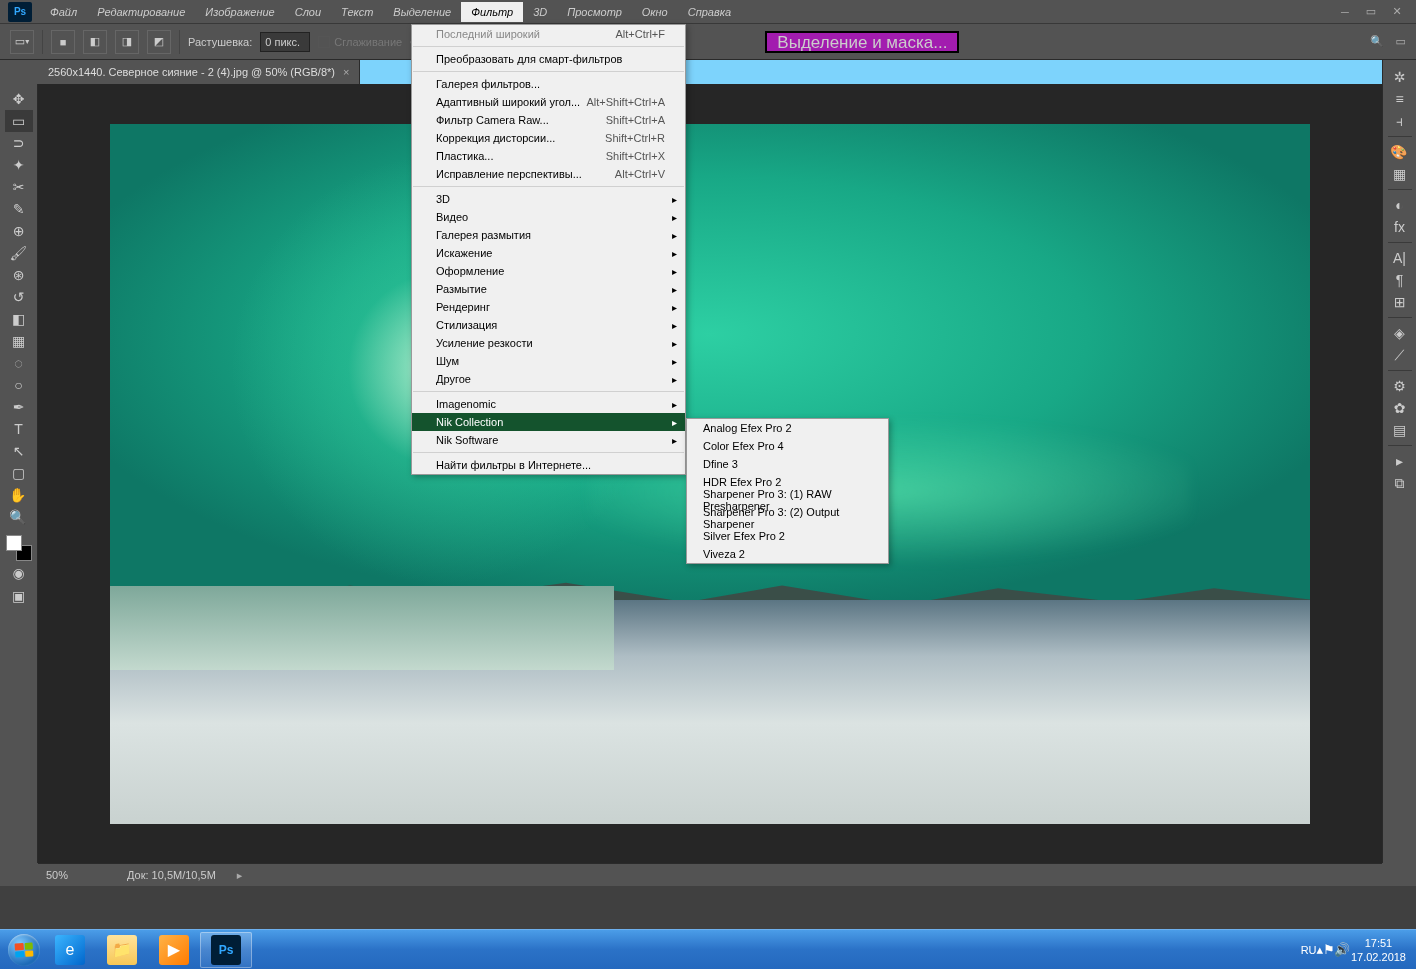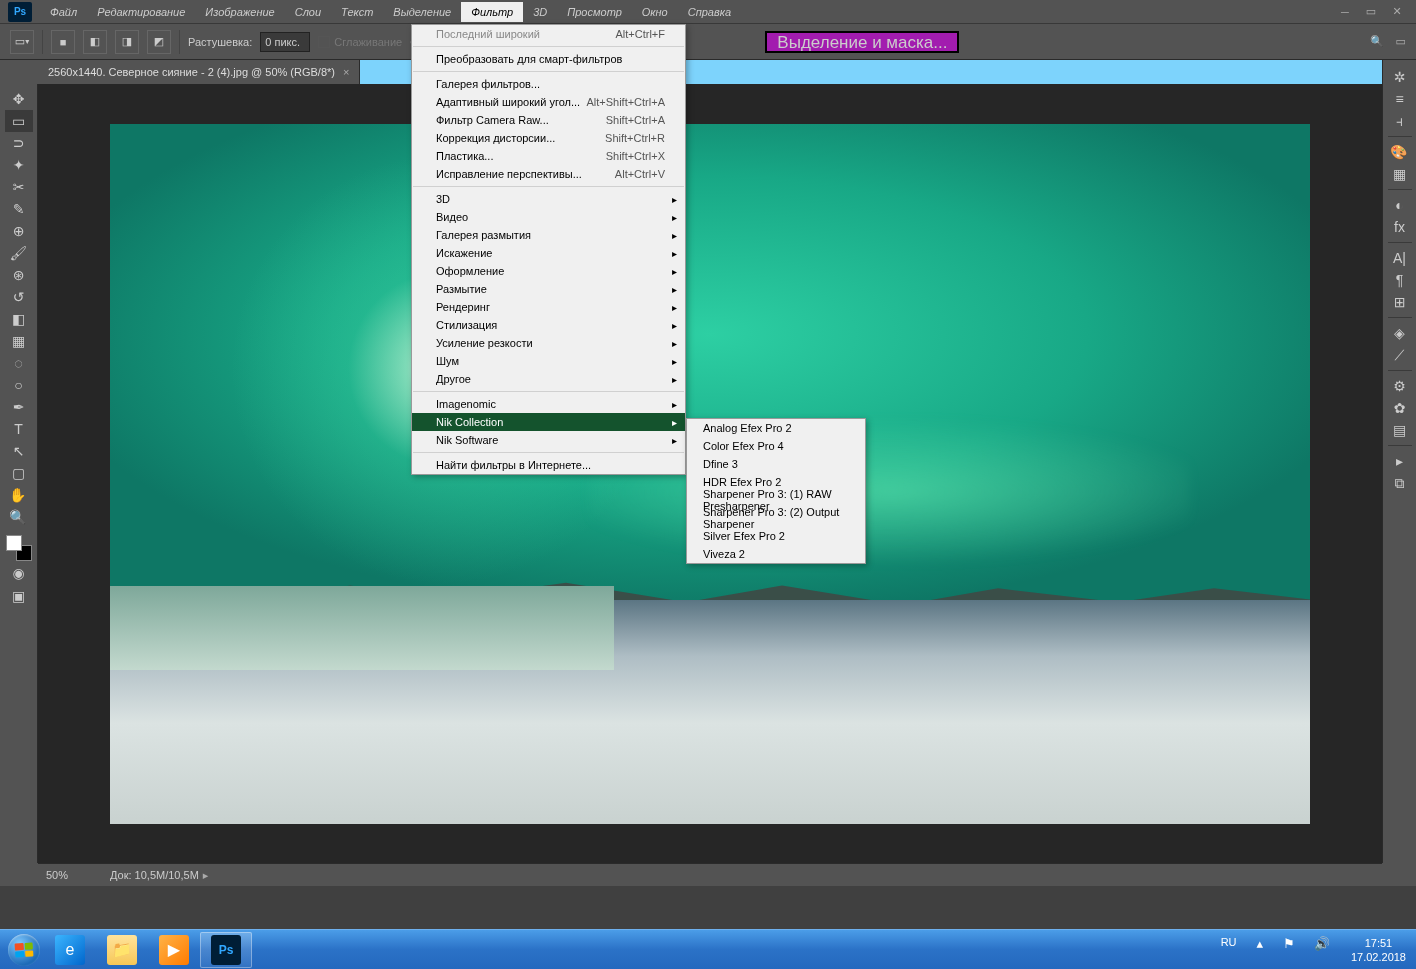--- a/index.html
+++ b/index.html
@@ -28,42 +28,42 @@
 .hills{position:absolute;bottom:28%;left:0;right:0;height:8%;background:#3a4e48;clip-path:polygon(0 60%,5% 35%,12% 55%,20% 25%,28% 50%,38% 20%,48% 55%,56% 25%,66% 60%,74% 30%,84% 55%,92% 30%,100% 50%,100% 100%,0 100%)}
 .left-tools{position:absolute;top:84px;left:0;width:38px;bottom:106px;background:#535353;display:flex;flex-direction:column;align-items:center;padding-top:4px;gap:1px;border-right:1px solid #2a2a2a}
 .tool{width:28px;height:22px;color:#ccc;display:flex;align-items:center;justify-content:center;cursor:pointer;font-size:14px}
 .tool.sel{background:#3a3a3a}
 .swatches{margin-top:6px;position:relative;width:26px;height:26px}
 .sw-fg{position:absolute;top:0;left:0;width:16px;height:16px;background:#fff;border:1px solid #888}
 .sw-bg{position:absolute;bottom:0;right:0;width:16px;height:16px;background:#000;border:1px solid #888}
 .right-tools{position:absolute;top:60px;right:0;width:34px;bottom:106px;background:#535353;display:flex;flex-direction:column;align-items:center;padding-top:6px;gap:10px;border-left:1px solid #2a2a2a}
 .rtool{width:24px;height:22px;color:#ccc;display:flex;align-items:center;justify-content:center;cursor:pointer;font-size:14px}
 .rt-sep{width:24px;height:1px;background:#3a3a3a;margin:4px 0}
-.statusbar{position:absolute;left:38px;right:34px;bottom:83px;height:23px;background:#535353;display:flex;align-items:center;color:#ccc;padding:0 8px;gap:4px;border-top:1px solid #2a2a2a}
+.statusbar{position:absolute;left:38px;right:34px;bottom:83px;height:23px;background:#535353;display:flex;align-items:center;color:#ccc;padding:0 8px;gap:21px;border-top:1px solid #2a2a2a}
 .status-zoom{width:60px}
 .dropdown{position:absolute;top:24px;left:411px;width:275px;background:#f0f0f0;border:1px solid #999;box-shadow:2px 2px 6px rgba(0,0,0,.3);z-index:100}
 .dd-item{height:18px;display:flex;align-items:center;justify-content:space-between;padding:0 20px 0 24px;color:#000;cursor:pointer;position:relative}
 .dd-item.highlight{background:#14532d;color:#fff}
 .dd-item.disabled{color:#888}
 .dd-sep{height:1px;background:#d0d0d0;margin:3px 1px}
 .dd-arrow{position:absolute;right:8px;font-size:10px}
 .dd-shortcut{color:#555;font-size:11px}
-.submenu{position:absolute;top:418px;left:686px;width:180px;background:#f0f0f0;border:1px solid #999;box-shadow:2px 2px 6px rgba(0,0,0,.3);z-index:101}
+.submenu{position:absolute;top:418px;left:686px;width:203px;background:#f0f0f0;border:1px solid #999;box-shadow:2px 2px 6px rgba(0,0,0,.3);z-index:101}
 .sub-item{height:18px;display:flex;align-items:center;padding:0 16px;color:#000;cursor:pointer}
 .taskbar{position:absolute;bottom:0;left:0;right:0;height:83px;display:flex;flex-direction:column}
 .tb-line{height:43px;background:#404040}
 .tb-main{height:40px;background:linear-gradient(180deg,#4b9de8 0%,#2b72c7 50%,#2468be 100%);display:flex;align-items:center;padding:0 4px;border-top:1px solid #6eb0ee}
 .start-btn{width:40px;height:36px;display:flex;align-items:center;justify-content:center;cursor:pointer}
 .start-orb{width:32px;height:32px;border-radius:50%;background:radial-gradient(circle at 35% 30%,#7fc9ff,#1e6bb8 70%);display:flex;align-items:center;justify-content:center;position:relative;box-shadow:inset 0 1px 2px rgba(255,255,255,.5)}
 .win-flag{width:18px;height:14px;display:grid;grid-template:1fr 1fr/1fr 1fr;gap:1px;transform:rotate(-4deg)}
 .wf{border-radius:1px}
 .tb-icon{width:52px;height:36px;display:flex;align-items:center;justify-content:center;cursor:pointer;border-radius:2px}
 .tb-icon.active{background:linear-gradient(180deg,rgba(255,255,255,.22),rgba(255,255,255,.06));box-shadow:inset 0 0 0 1px rgba(255,255,255,.35)}
 .tb-app-icon{width:30px;height:30px;border-radius:3px;display:flex;align-items:center;justify-content:center;color:#fff;font-size:16px}
-.tray{margin-left:auto;display:flex;gap:20px;padding-right:6px;color:#fff}
+.tray{margin-left:auto;display:flex;align-items:center;gap:0;padding-right:6px;color:#fff}
 .tray-time{text-align:center;font-size:11px;line-height:14px}
 .tray-ico{font-size:13px;cursor:pointer}
 </style>
 </head>
 <body>
 
 <div class="menubar">
   <div class="ps-logo">Ps</div>
   <div id="menu-items" style="display: flex; font-style: italic;">
       <div class="menu-item">Файл</div>

